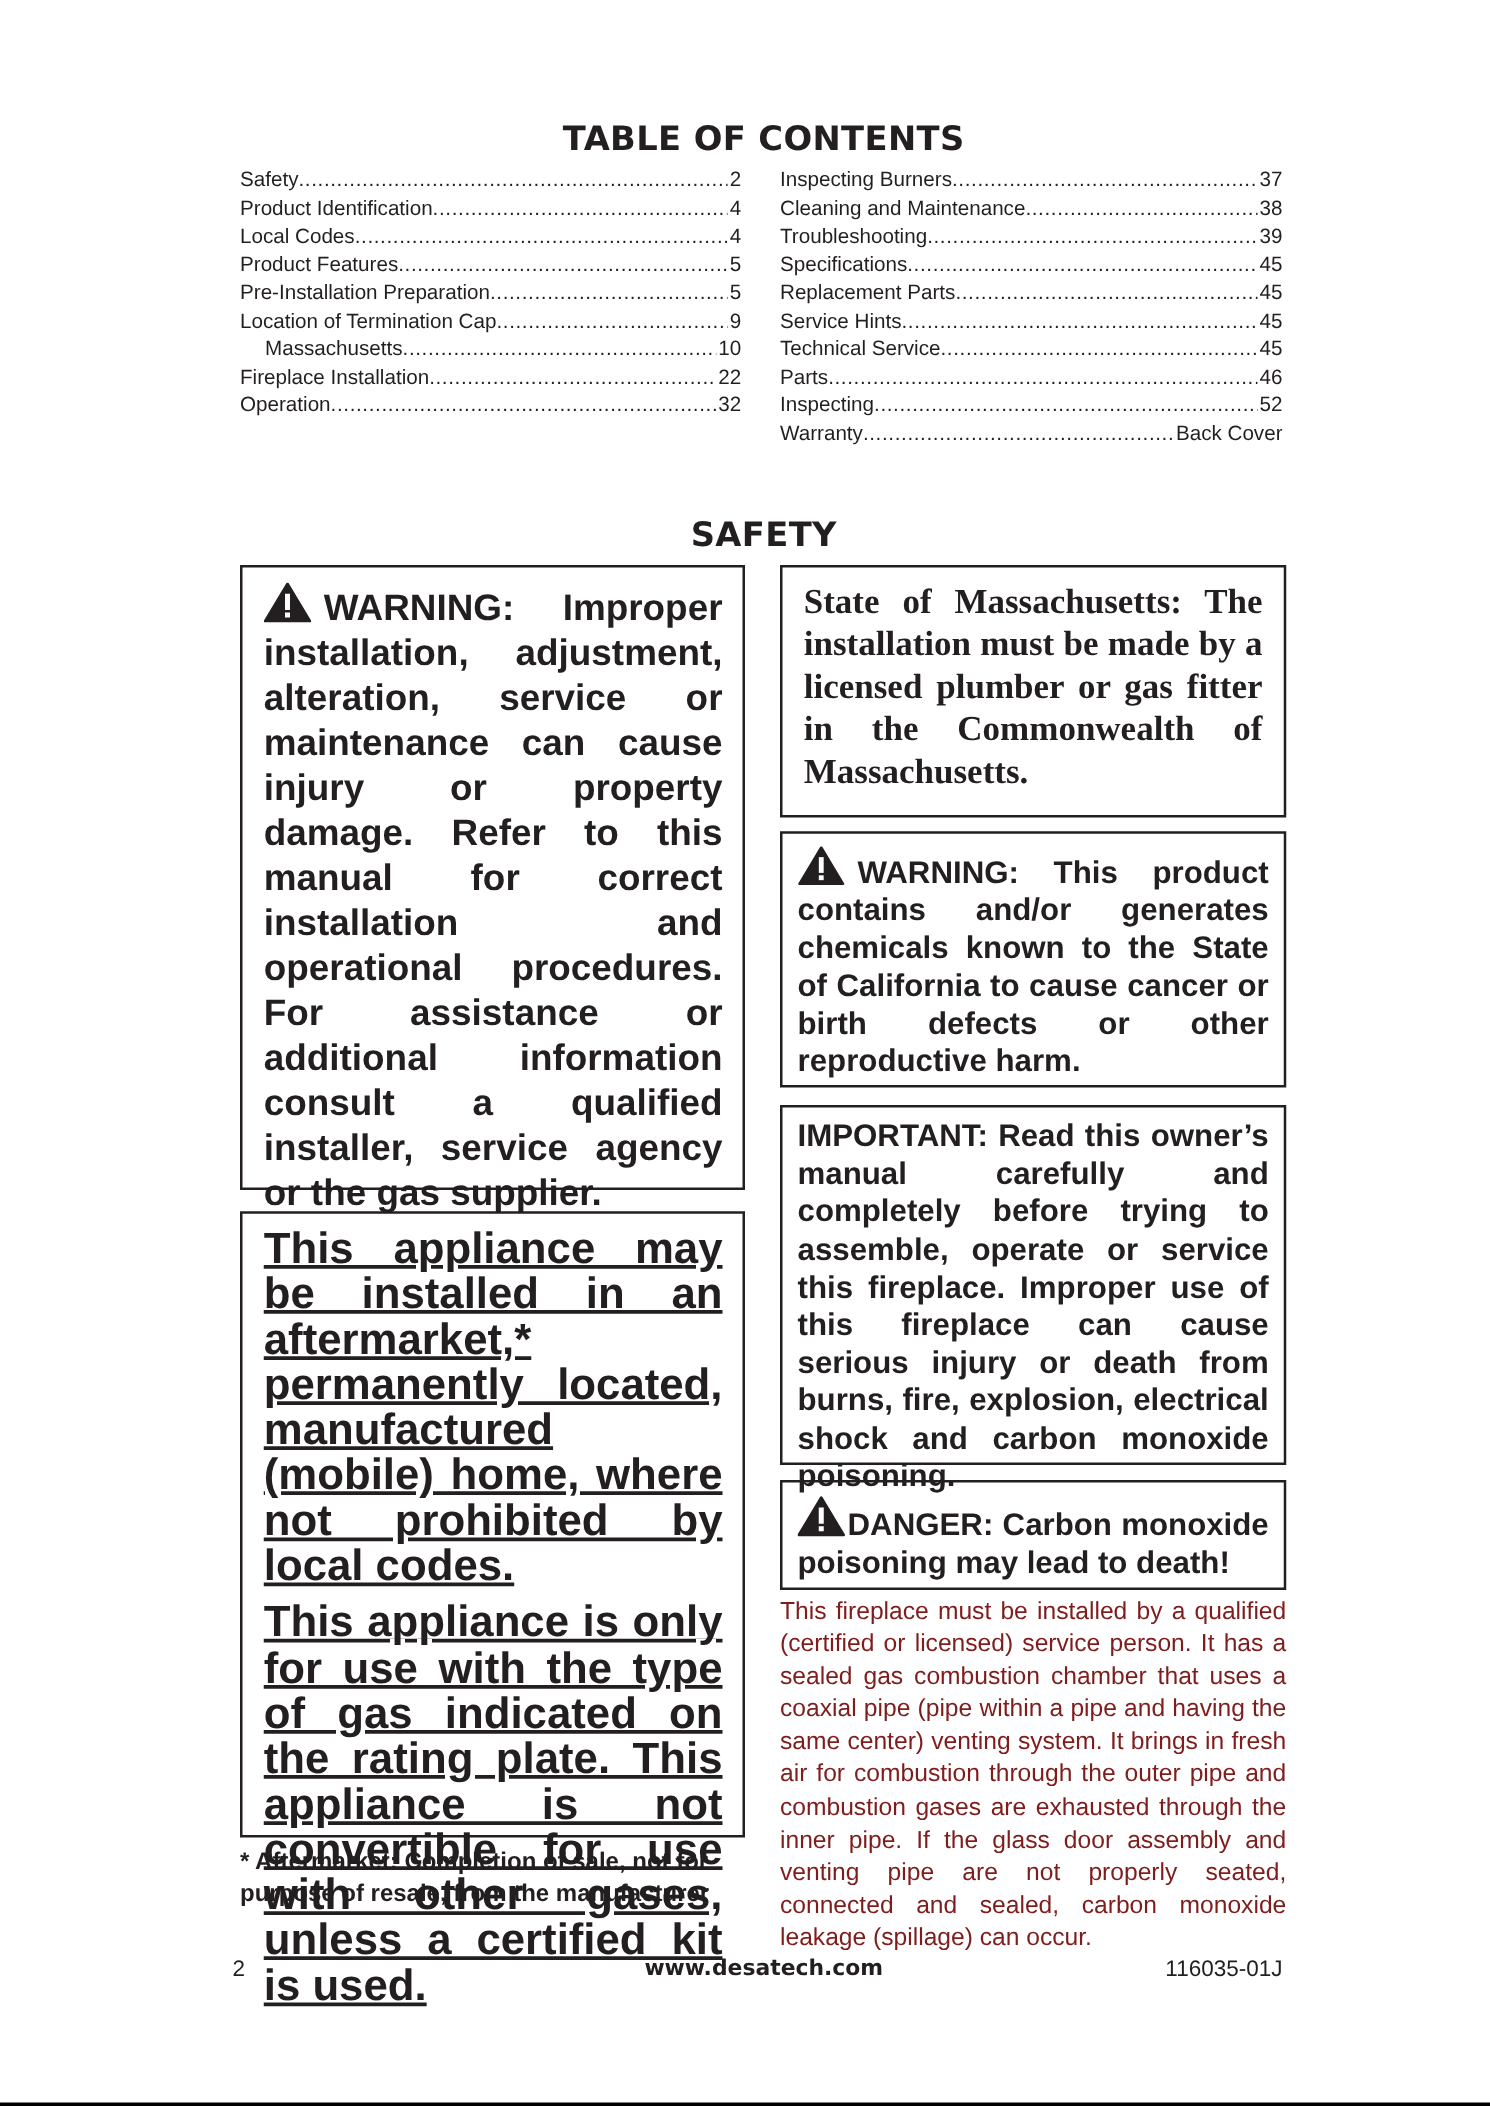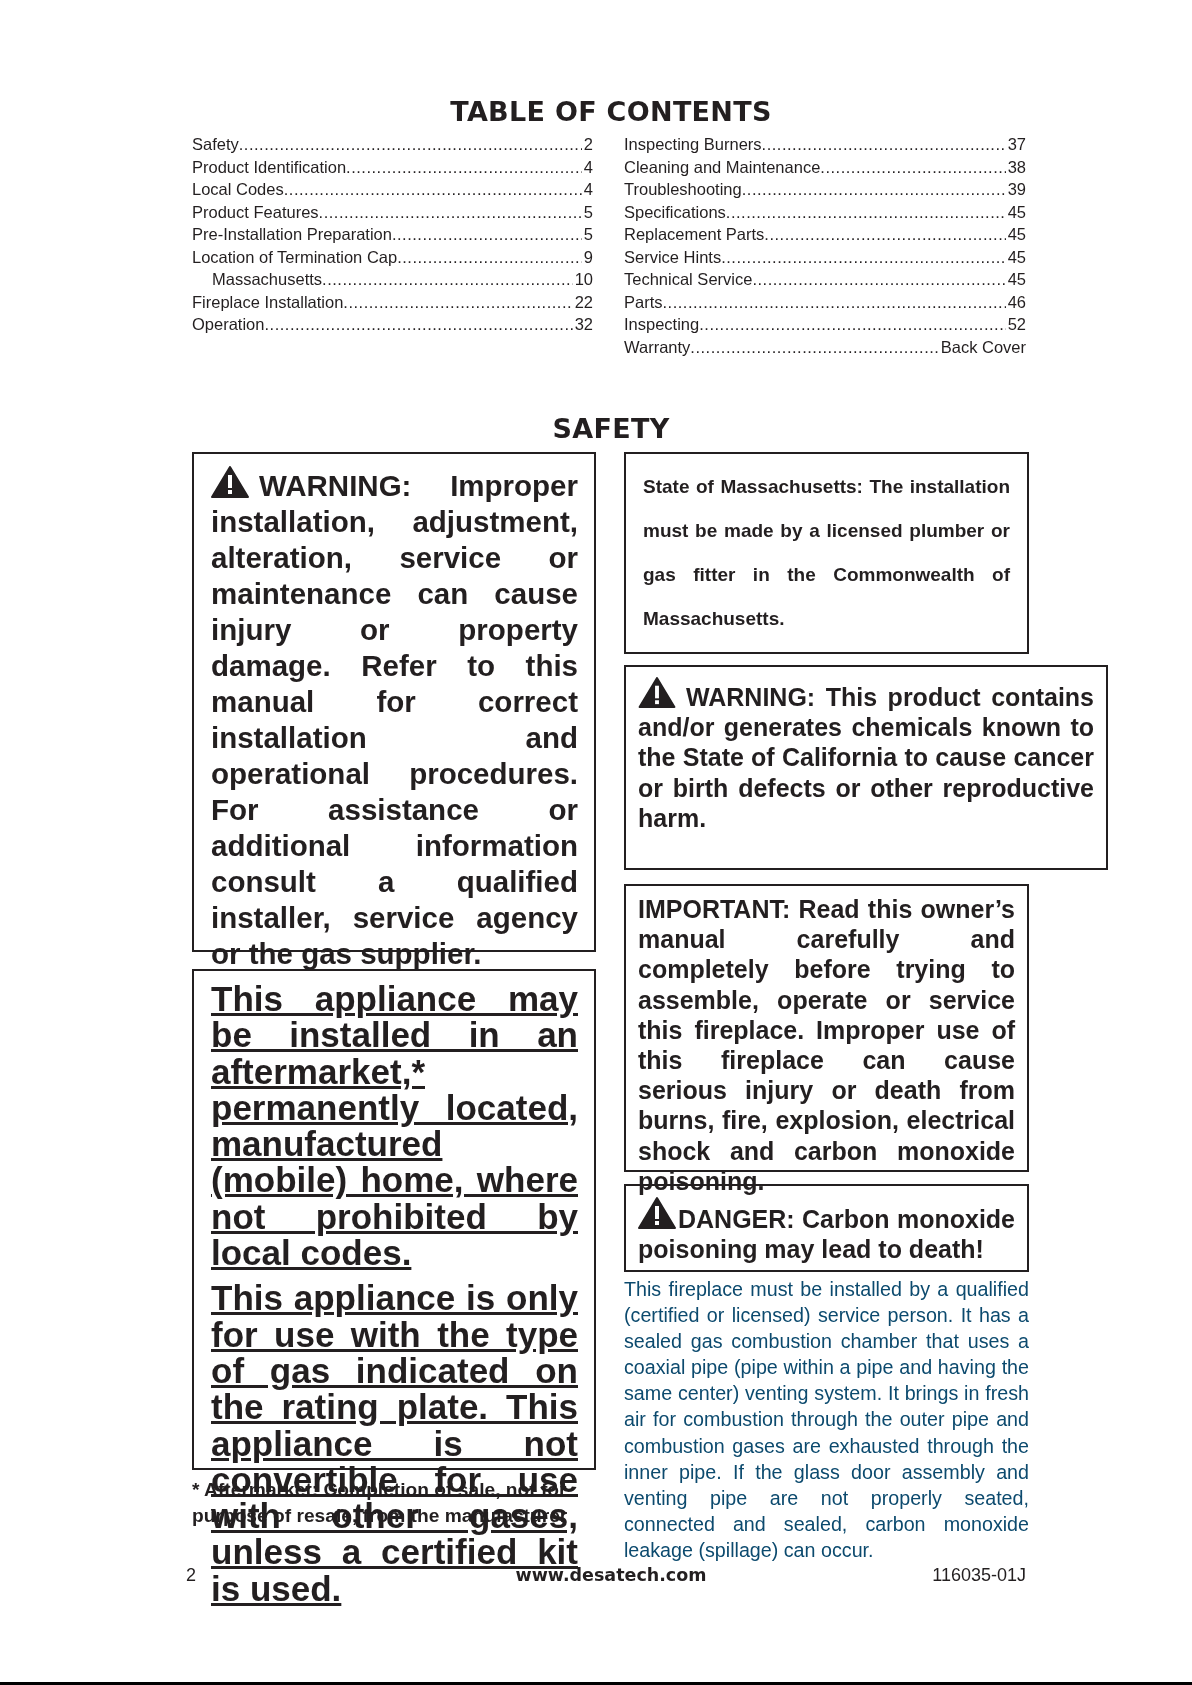--- a/index.html
+++ b/index.html
@@ -28,35 +28,35 @@
   #box-warning-install { left:192px; top:452px; width:404px; height:500px; padding:12px 16px 0 17px; }
   #box-warning-install p { font-size:29.5px; line-height:36px; }
 
   #box-aftermarket { left:192px; top:969px; width:404px; height:501px; padding:10px 16px 0 17px; }
   #box-aftermarket p { font-size:35px; line-height:36.3px;text-decoration:underline; }
   #box-aftermarket p + p { margin-top:9px; }
 
   #footnote { position:absolute; left:192px; top:1477px; width:406px; font-weight:bold; font-size:19.2px; line-height:26px; }
 
   #box-mass { left:624px; top:452px; width:405px; height:202px; padding:11px 17px 0 17px; }
-  #box-mass p { font-size:19px; line-height:44px; }
-
-  #box-prop65 { left:624px; top:665px; width:484px; height:205px; padding:10px 12px 0 12px; }
+  #box-mass p { font-size:28px; line-height:34px;font-family:Liberation Serif, serif; }
+
+  #box-prop65 { left:624px; top:665px; width:405px; height:205px; padding:10px 12px 0 12px; }
   #box-prop65 p { font-size:25px; line-height:30.2px; }
 
   #box-important { left:624px; top:884px; width:405px; height:288px; padding:8px 12px 0 12px; }
   #box-important p { font-size:25px; line-height:30.2px; }
 
   #box-danger { left:624px; top:1184px; width:405px; height:88px; padding:10px 12px 0 12px; }
   #box-danger p { font-size:25px; line-height:30.2px; }
 
   .warn-icon { display:inline-block; vertical-align:-2px; margin-right:10px; }
   .warn-icon svg { display:block; }
 
-  #body-text { position:absolute; left:624px; top:1276px; width:405px; font-size:19.7px; line-height:26.1px; text-align:justify; text-align-last:left; color:#0c4a6e; }
+  #body-text { position:absolute; left:624px; top:1276px; width:405px; font-size:19.7px; line-height:26.1px; text-align:justify; text-align-last:left; color:#7f1d1d; }
 
   .footer { position:absolute; top:1565px; font-size:18px; }
   #page-number { left:186px; }
   #website { left:0; width:1222px; text-align:center; font-family:"DejaVu Sans", sans-serif; font-weight:bold; font-size:17.5px; }
   #doc-number { right:166px; }
 </style>
 </head>
 <body>
 
 <div class="page">

